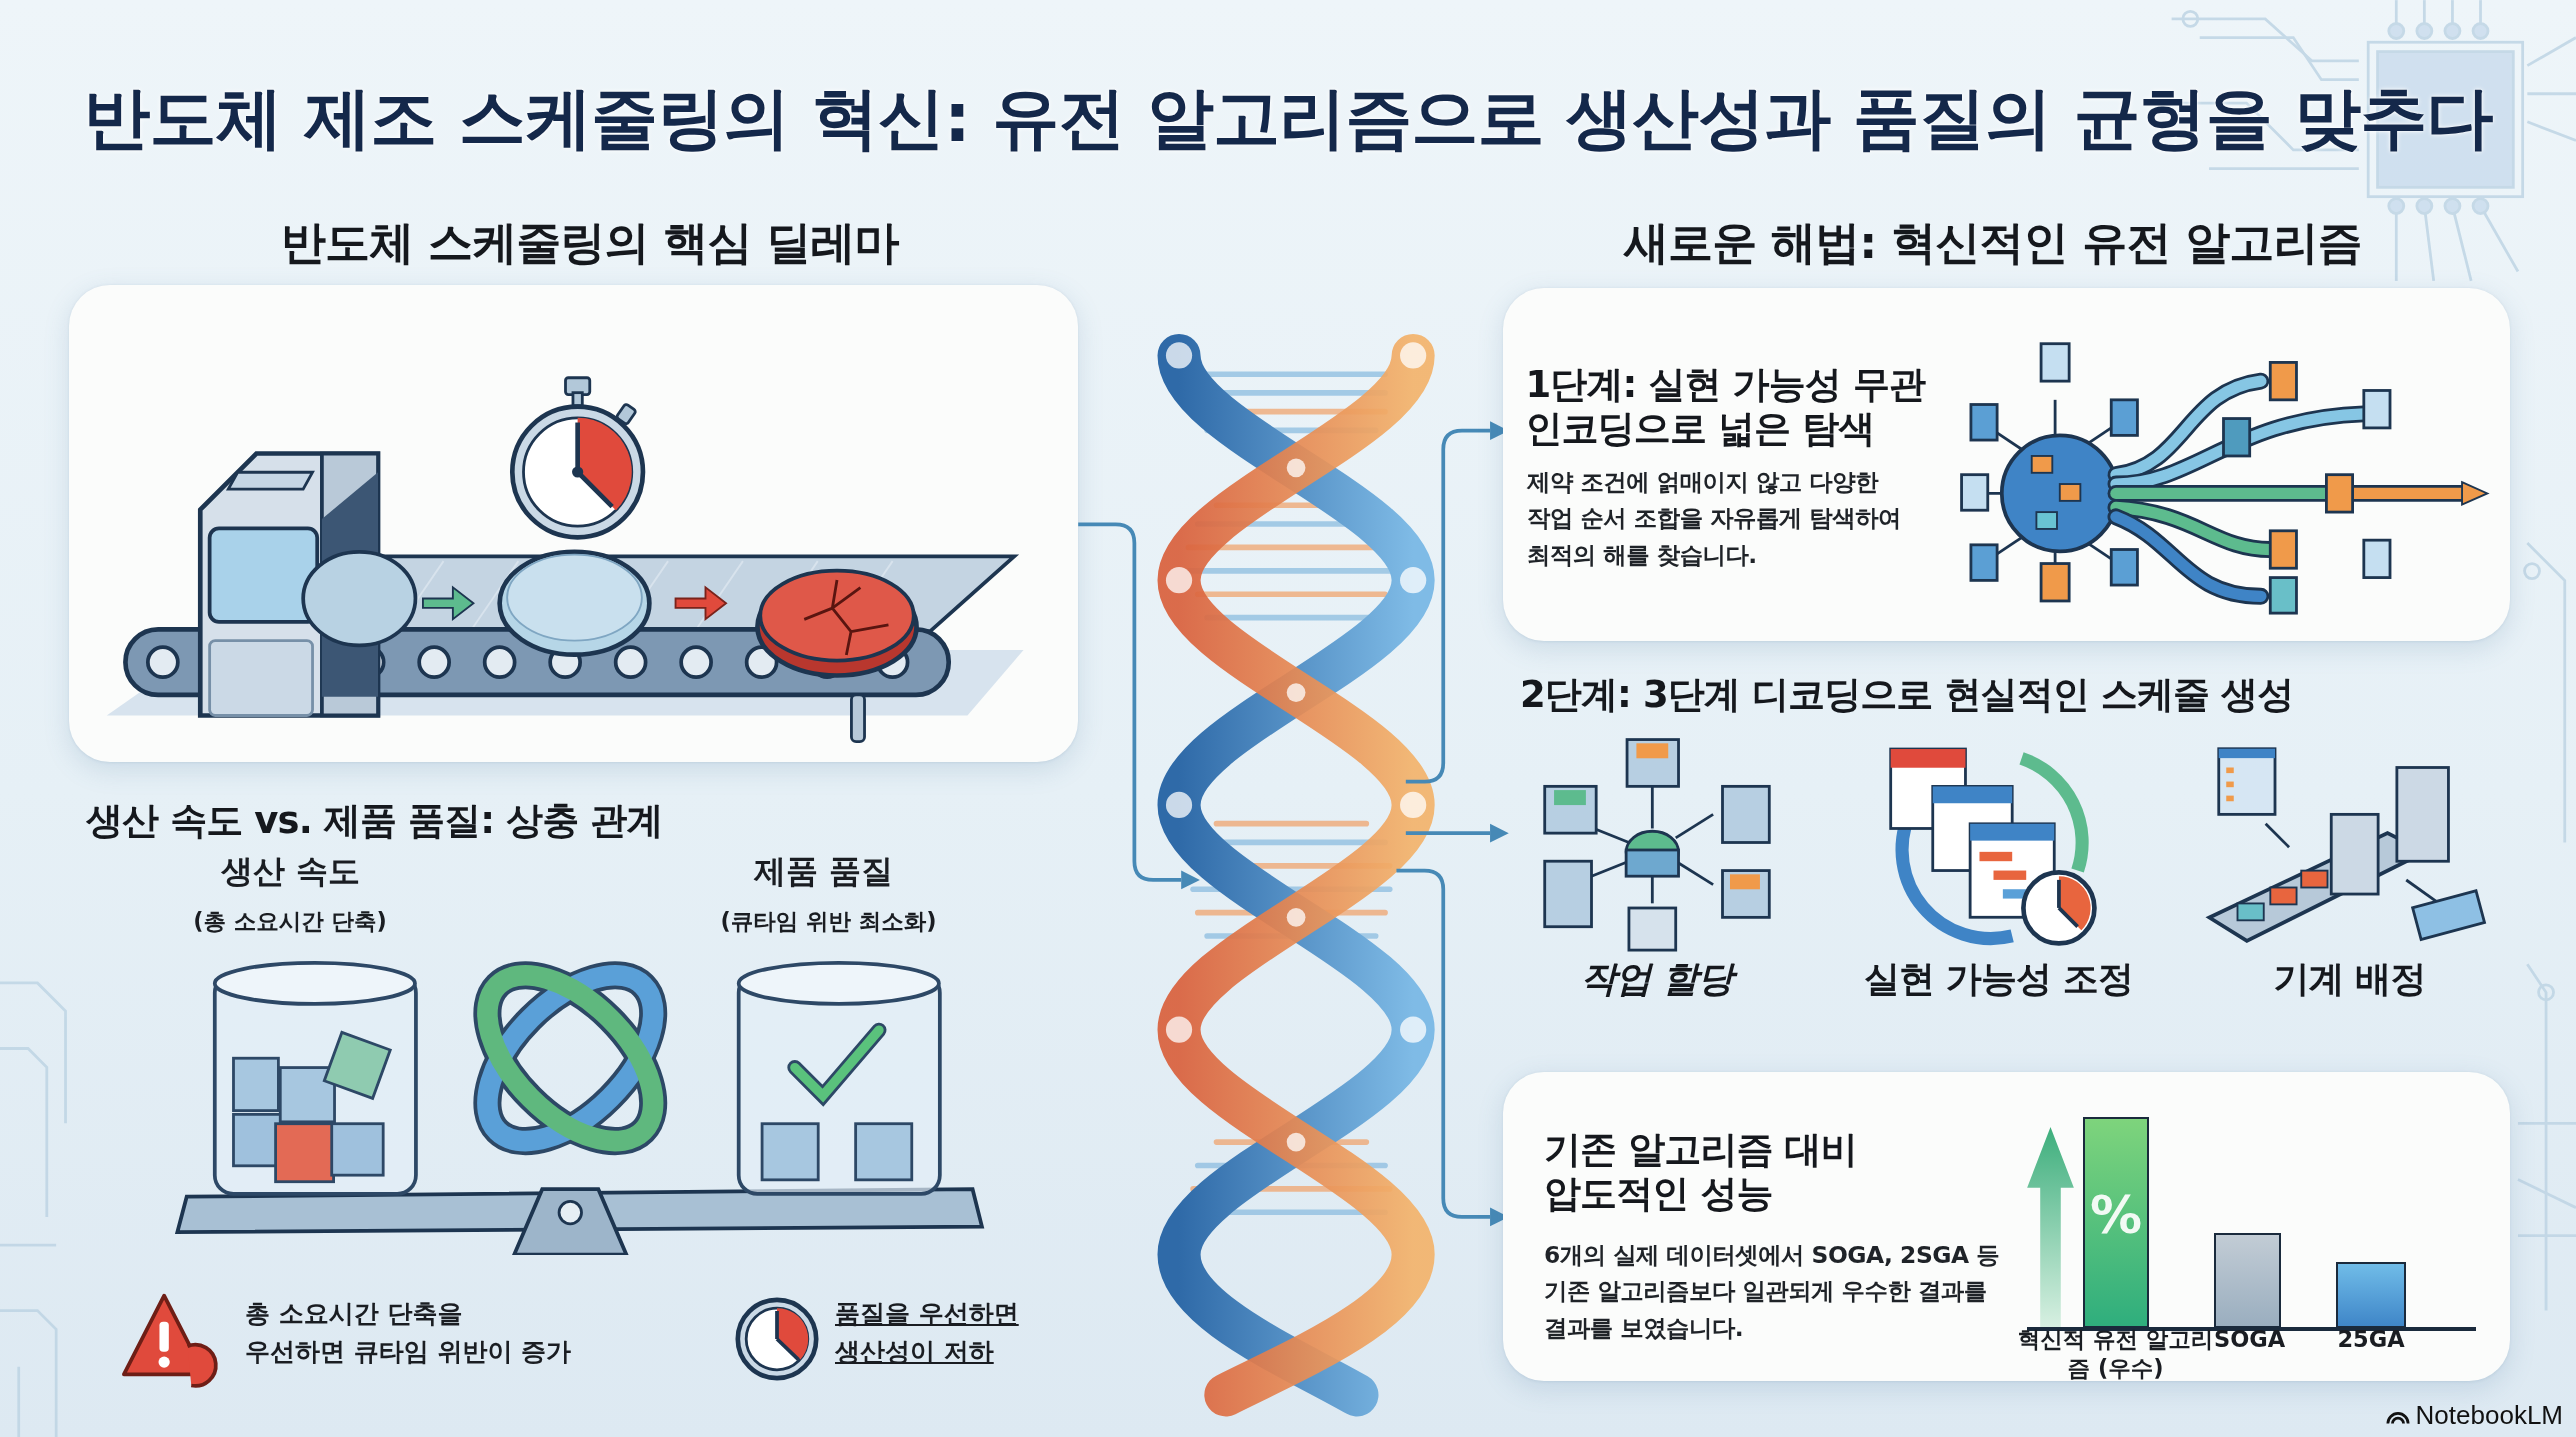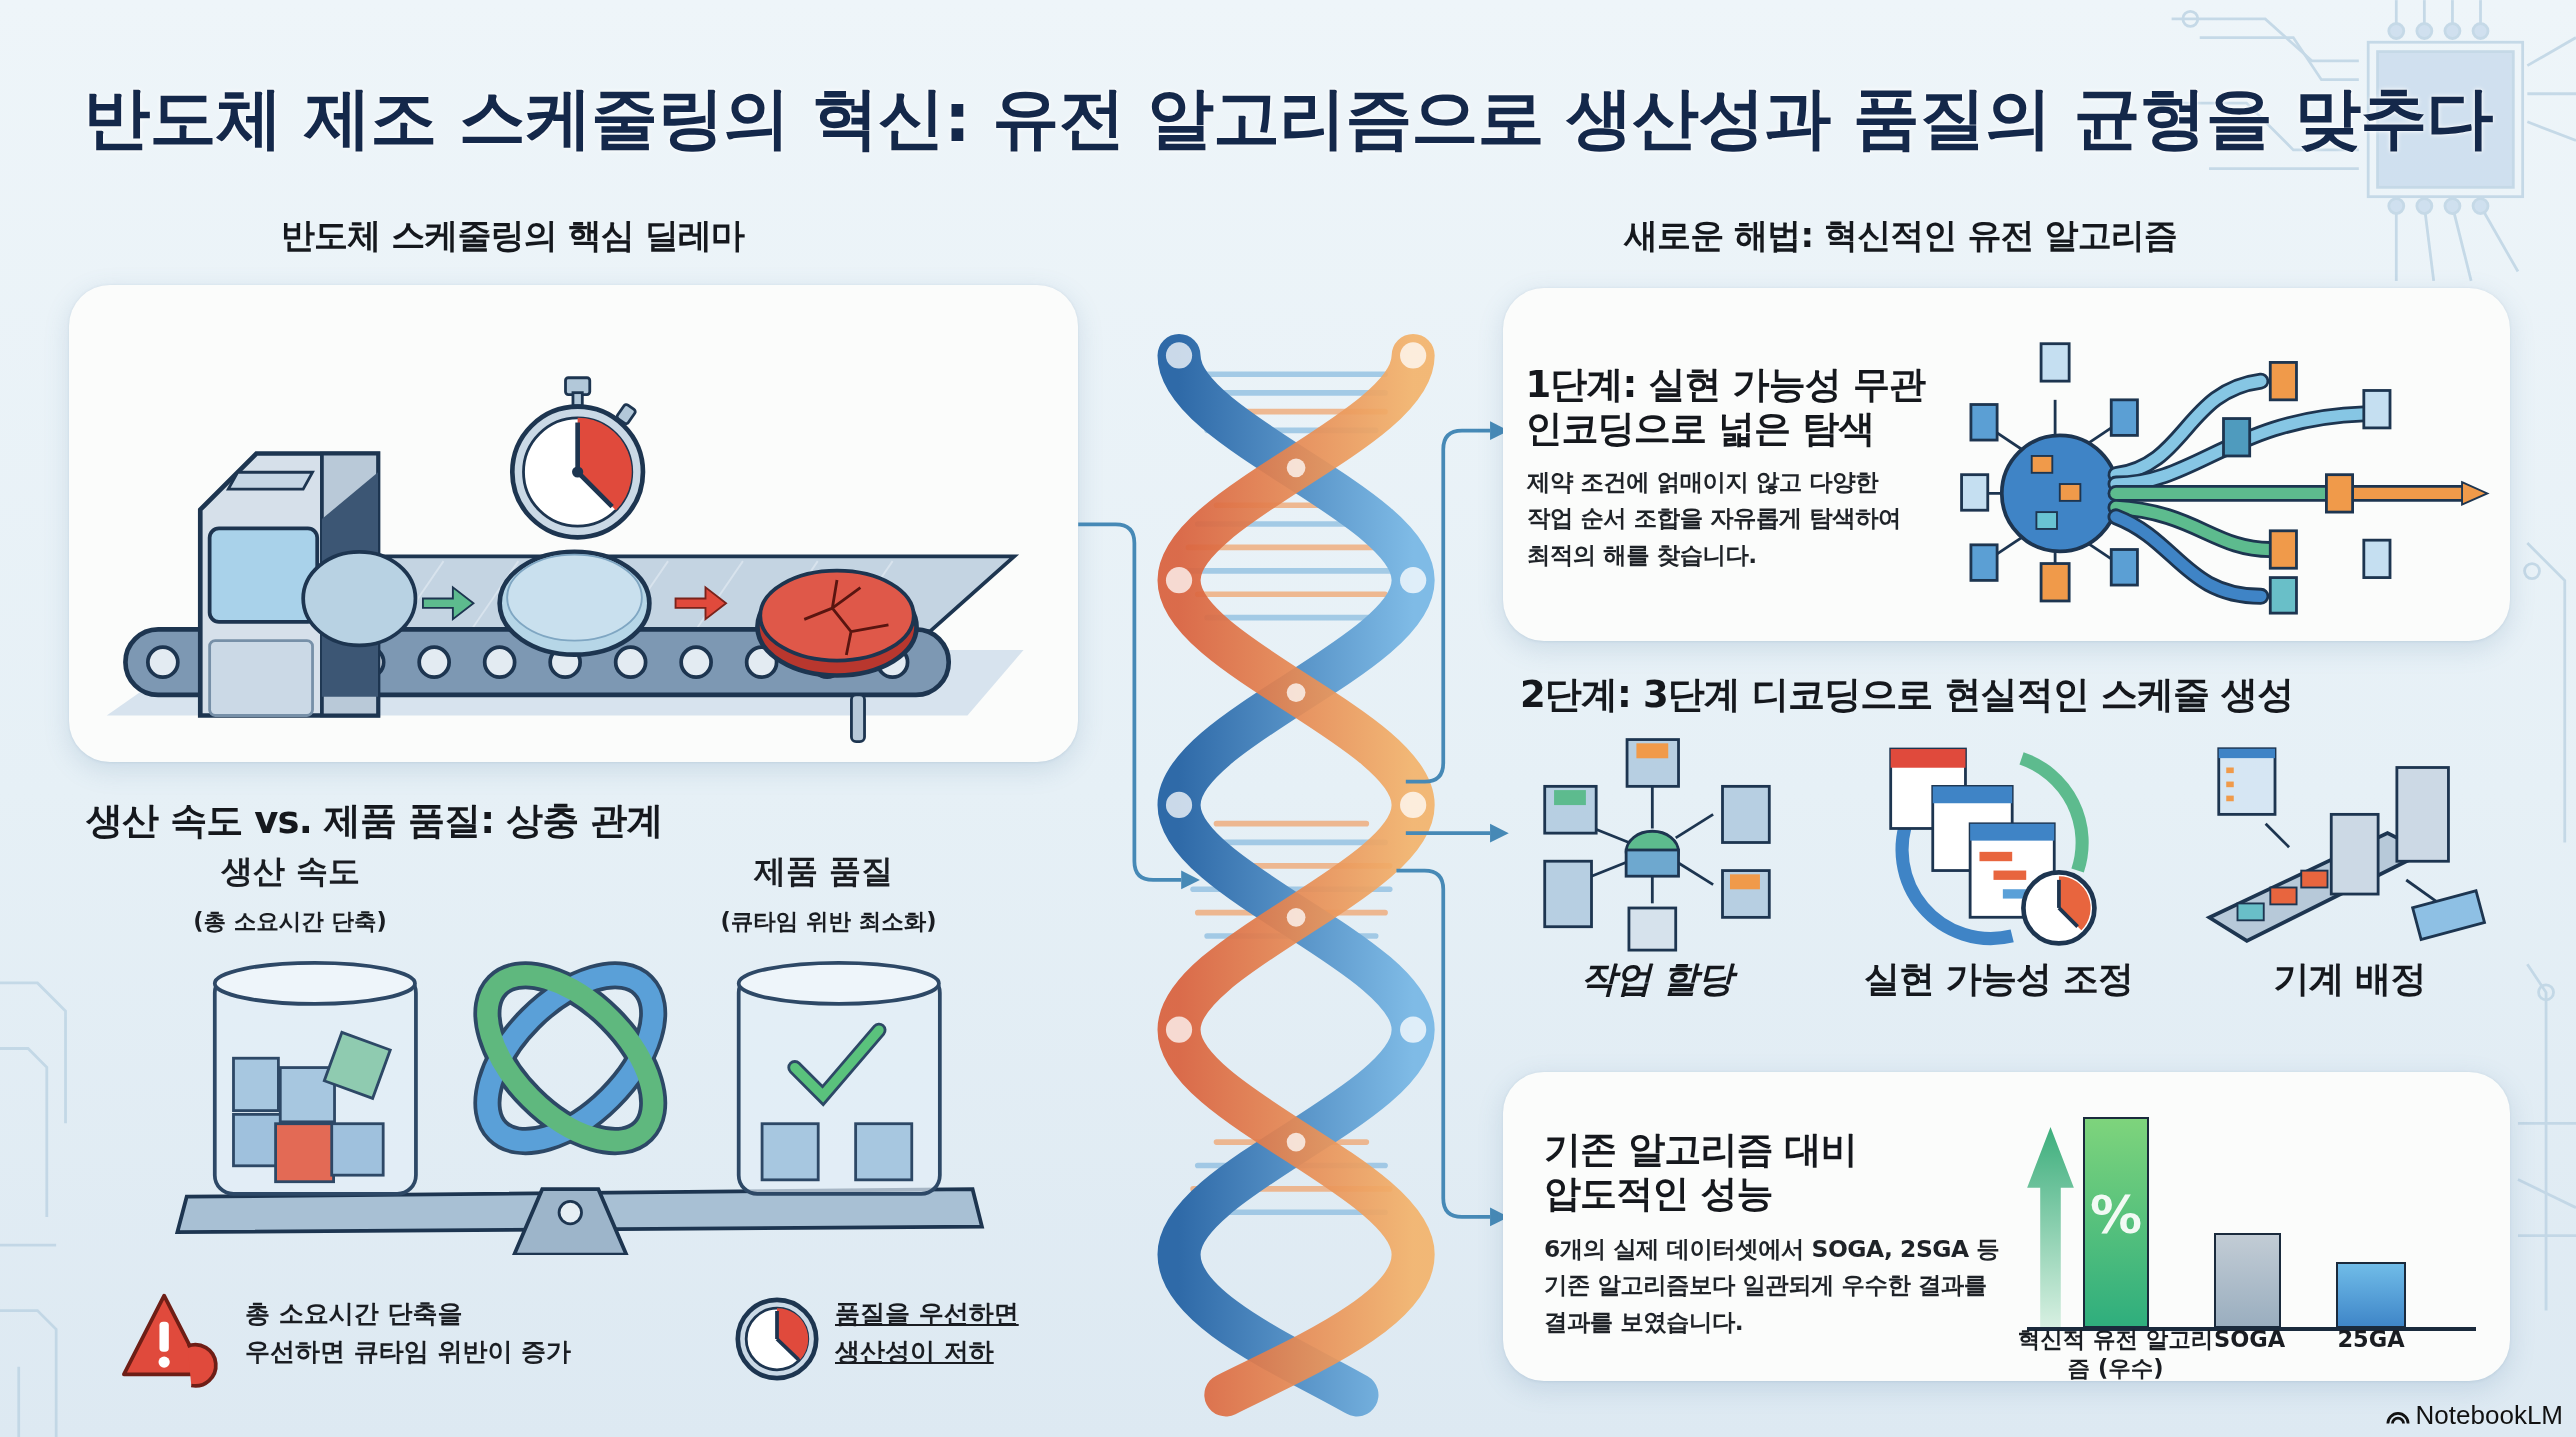--- a/index.html
+++ b/index.html
@@ -11,21 +11,21 @@
     color: #161a20;
   }
   .abs { position: absolute; }
   .bg-circuit { position: absolute; inset: 0; pointer-events: none; }
   .main-title {
     position: absolute; left: 0; right: 0; top: 73px; text-align: center;
     font-size: 67px; font-weight: bold; color: #14284a; letter-spacing: -0.9px;
     text-shadow: 0 0 5.6px #ffffff, 0 0 1.9px #ffffff;
   }
   .section-title {
-    position: absolute; font-size: 34px; font-weight: bold; color: #15181d; letter-spacing: -0.9px;
+    position: absolute; font-size: 45px; font-weight: bold; color: #15181d; letter-spacing: -0.9px;
   }
   .card {
     position: absolute; background: #fbfcfb; border-radius: 41px;
     box-shadow: 0 7.5px 26px rgba(80,120,160,0.18), 0 0.9px 2.8px rgba(80,120,160,0.12);
   }
   .card-title { position: absolute; font-size: 36px; font-weight: bold; color: #15181d; letter-spacing: -0.9px; line-height: 1.2; }
   .card-body { position: absolute; font-size: 23.4px; font-weight: bold; color: #1f2328; line-height: 1.55; letter-spacing: -0.5px; }
   .bubble {
     position: absolute; left: 678px; top: 378px; width: 337px; height: 120px;
     background: linear-gradient(180deg, #e2473b, #c9372d); border-radius: 17px;
@@ -408,21 +408,21 @@
     <line x1="220" y1="160" x2="255" y2="185" stroke="#1d3550" stroke-width="3"></line>
   <rect x="230" y="180" width="70" height="35" fill="#8ec0e4" stroke="#1d3550" stroke-width="3" transform="rotate(-15 265 197)"></rect>
 </svg>
 <div class="step-label" style="left:2181px; top:955px;">기계 배정</div>
 
 <div class="card" style="left:1503px; top:1072px; width:1007px; height:309px;">
   <div class="card-title" style="left:41px; top:56px; font-size:37px;">
     <div>기존 알고리즘 대비</div>
     <div>압도적인 성능</div>
   </div>
-  <div class="card-body" style="left:41px; top:159px;">
+  <div class="card-body" style="left:41px; top:165px;">
     <div>6개의 실제 데이터셋에서 SOGA, 2SGA 등</div>
     <div>기존 알고리즘보다 일관되게 우수한 결과를</div>
     <div>결과를 보였습니다.</div>
   </div>
 
   <div class="abs" style="left:524px; top:36px; width:449px; height:220px;">
     <svg class="abs" style="left:0; top:19px;" width="47" height="201" viewBox="0 0 50 215">
       <defs>
           <linearGradient id="gArrow" x1="0" y1="1" x2="0" y2="0">
             <stop offset="0" stop-color="#d8f0e2"></stop>

